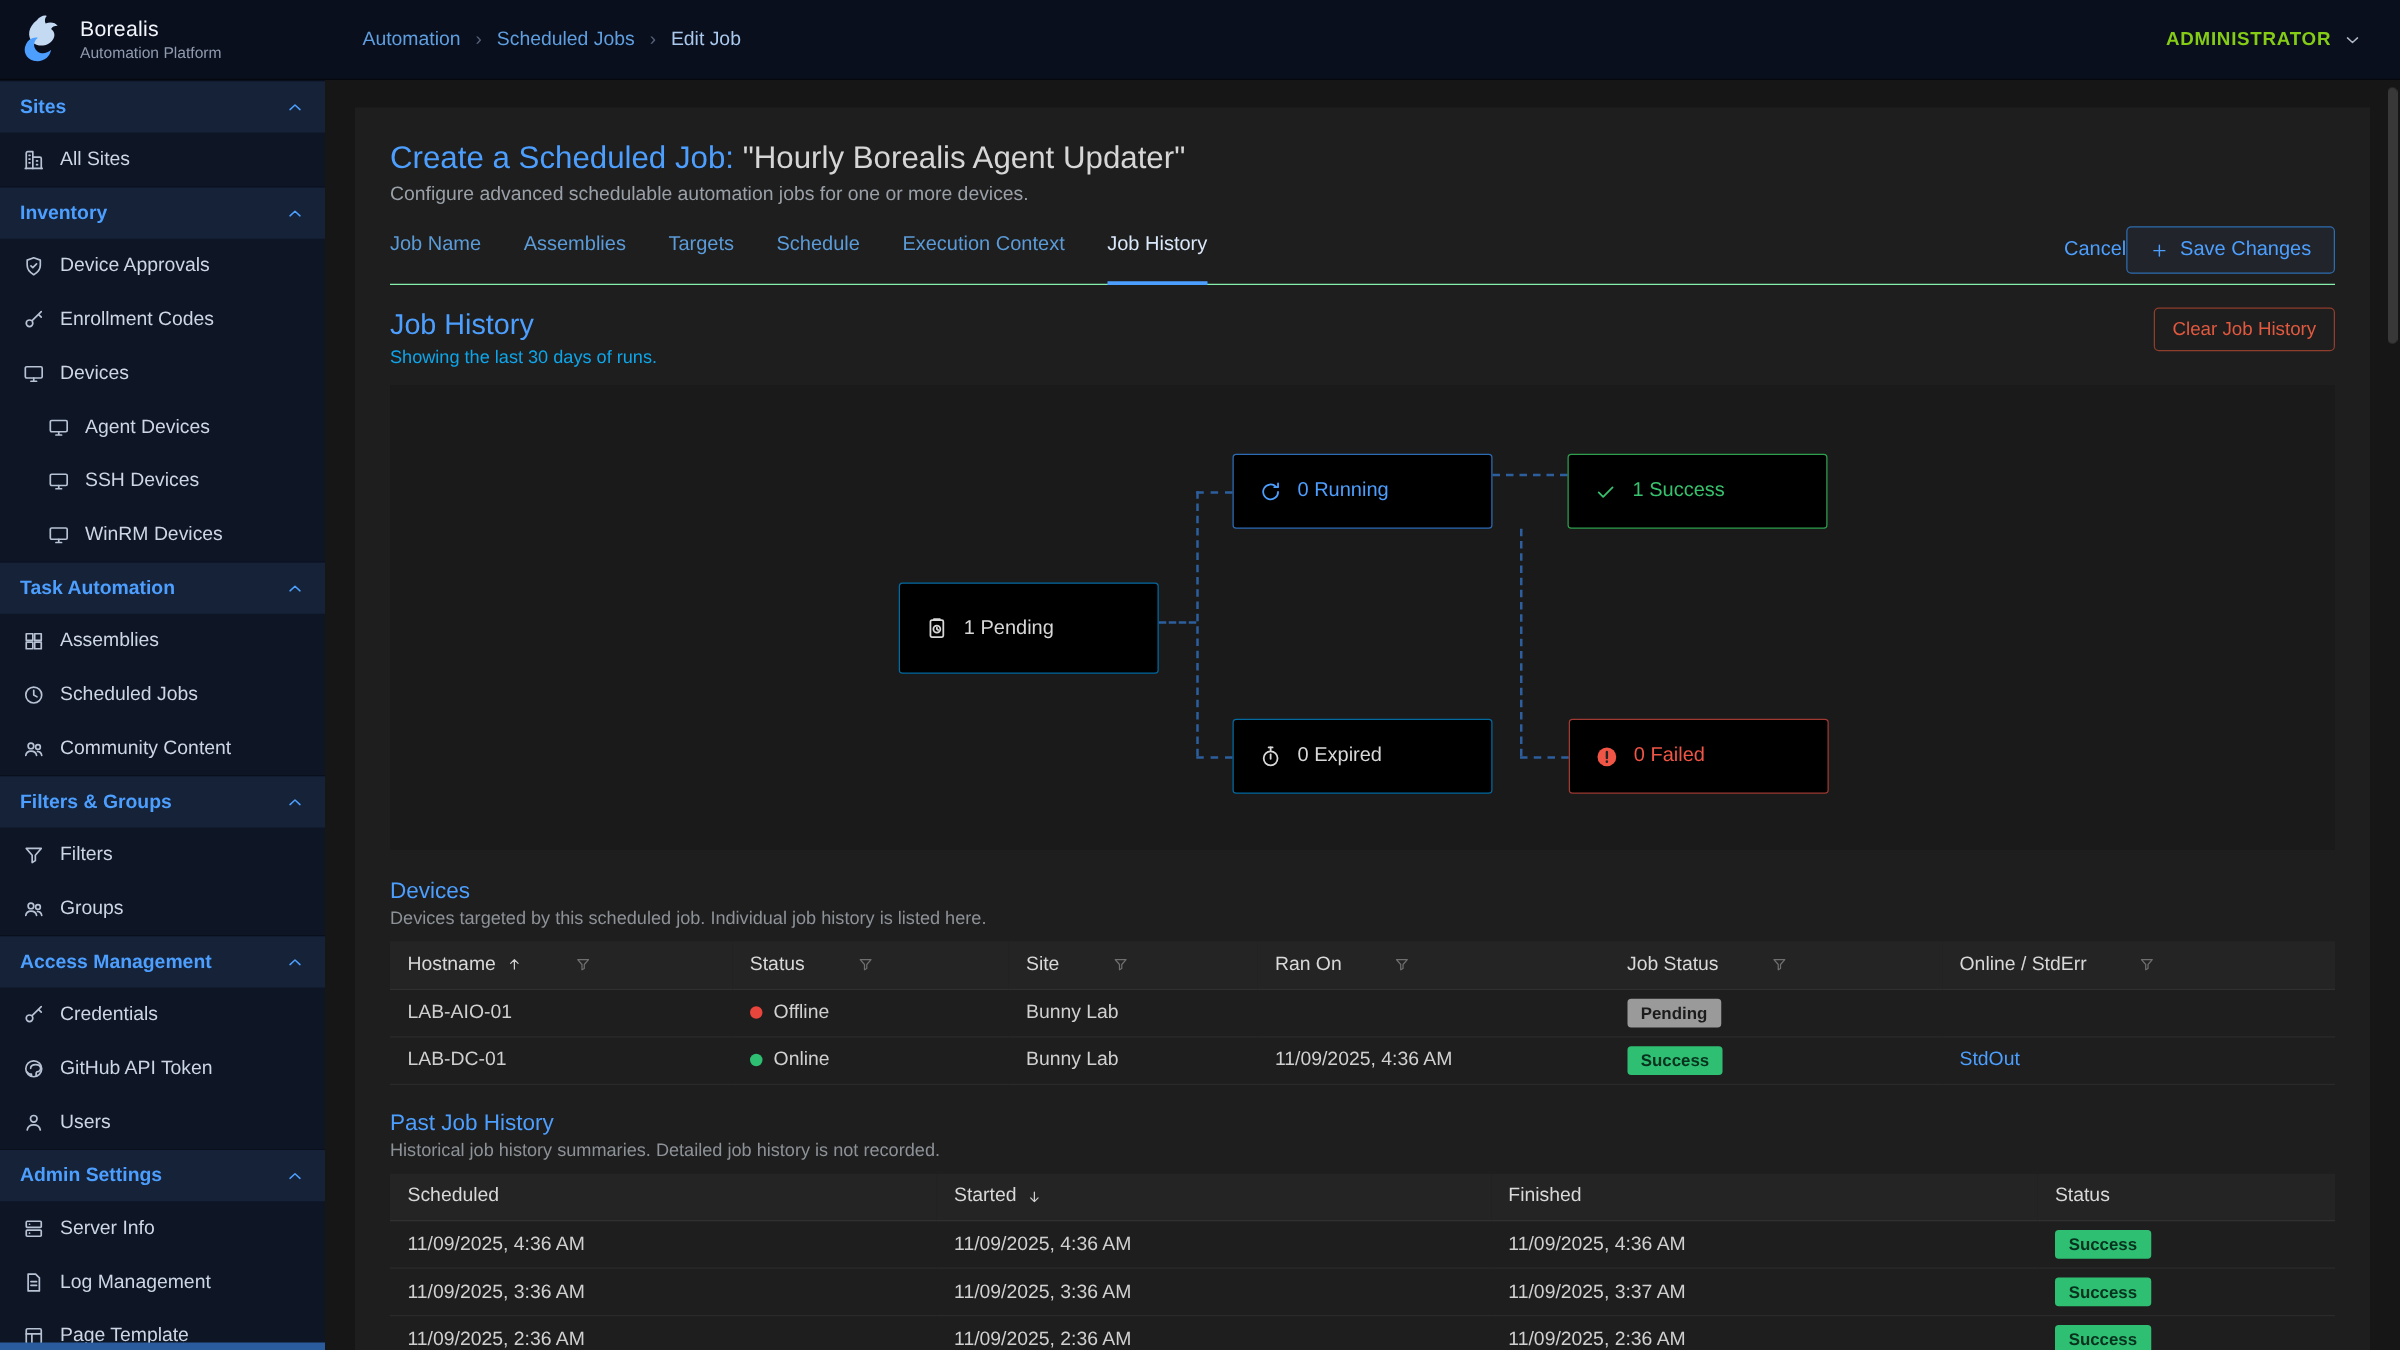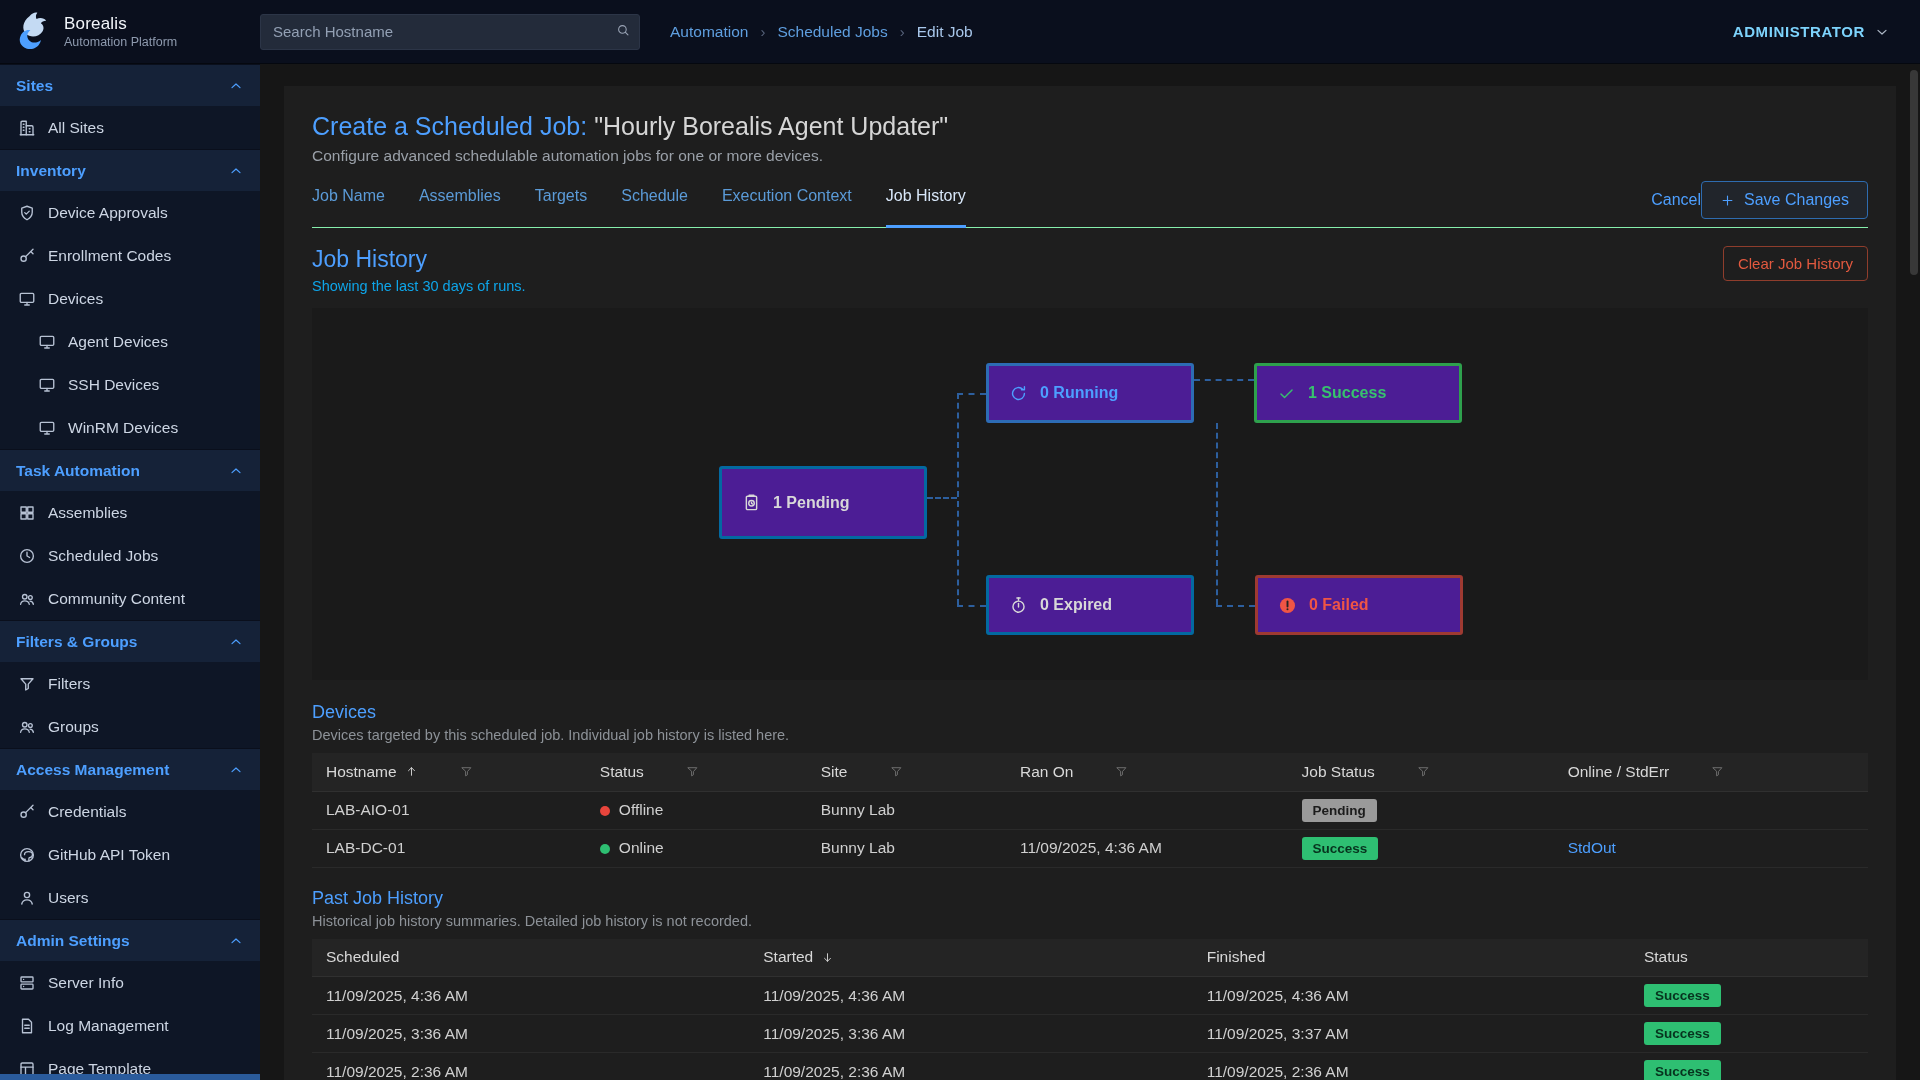--- a/index.html
+++ b/index.html
@@ -25,21 +25,21 @@
   .search { position:relative; width:380px; flex:none; }
   .search input { width:100%; height:36px; background:#232b3a; border:1px solid #2c3547;
                   border-radius:3px; color:#cdd6e4; font-size:15px; padding:0 38px 0 12px;
                   font-family:"Liberation Sans", sans-serif; outline:none; }
   .search input::placeholder { color:#93a0b4; }
   .search .sic { position:absolute; right:10px; top:9px; color:#9aa4b5; }
   .crumbs { display:flex; align-items:center; gap:12px; margin-left:30px; font-size:15.5px; }
   .crumb { color:#5f9fe0; cursor:pointer; }
   .crumb.current { color:#a9c8ec; }
   .crumb-sep { color:#56627a; font-size:15px; }
-  .userbox { margin-left:auto; display:flex; align-items:center; gap:9px; color:#7dd3fc;
+  .userbox { margin-left:auto; display:flex; align-items:center; gap:9px; color:#84cc16;
              font-weight:700; font-size:15px; letter-spacing:.6px; cursor:pointer; }
   .userbox .ic { color:#aeb8c6; width:16px; height:16px; }
 
   
   .sidebar { background:#0e1626; overflow:hidden; position:relative; }
   .sec-head { height:42px; display:flex; align-items:center; padding:0 16px; background:#152238;
               border-top:1px solid #0a0f1c; color:#4d9fff; font-weight:700; font-size:15.5px;
               cursor:pointer; }
   .sec-head .ic { margin-left:auto; width:16px; height:16px; color:#4d9fff; }
   .side-item { height:43px; display:flex; align-items:center; gap:12px; padding-left:18px;
@@ -69,23 +69,23 @@
   .jh-row { display:flex; align-items:flex-start; margin-top:18px; }
   .h-blue { color:#4d9fff; font-weight:500; }
   .jh-heading { font-size:23px; }
   .jh-note { color:#0ea5e9; font-size:14.5px; margin-top:5px; }
   .clear-btn { margin-left:auto; border:1px solid #8f3d2c; color:#e2593f; background:transparent;
                border-radius:4px; padding:8px 14px; font-size:15px; cursor:pointer;
                font-family:"Liberation Sans", sans-serif; }
 
   
   .flow { margin-top:14px; background:#1a1a1a; height:372px; position:relative; }
-  .fbox { position:absolute; width:208px; height:60px; background:#4c1d95; border:3px solid #0369a1;
+  .fbox { position:absolute; width:208px; height:60px; background:#000000; border:1px solid #0369a1;
           border-radius:3px; display:flex; align-items:center; gap:12px; padding-left:20px;
-          font-weight:700; font-size:16px; color:#d8d8d8; }
+          font-weight:400; font-size:16px; color:#d8d8d8; }
   .fbox .ic { width:19px; height:19px; }
   .fb-pending { left:407px; top:158px; height:73px; }
   .fb-running { left:674px; top:55px; border-color:#2d6cb5; color:#4d9fff; }
   .fb-success { left:942px; top:55px; border-color:#2ea04d; color:#37c26e; }
   .fb-expired { left:674px; top:267px; }
   .fb-failed  { left:943px; top:267px; border-color:#9e3a32; color:#f05545; }
   .conn { position:absolute; }
   .ch { border-top:2px dashed #2d5f9e; height:0; }
   .cv { border-left:2px dashed #2d5f9e; width:0; }
 
@@ -224,26 +224,20 @@
   <div class="topbar">
     <div class="brand">
       <svg class="logo" viewBox="0 0 48 48">
         <path fill="#cfe6ff" opacity="0.95" d="M20 6c3-4 7-5 9-4-2 2-2 5-1 7 4-2 9-1 11 2-3 0-5 1-6 3 3 2 4 6 2 9-4 7-14 8-19 3S12 12 20 6z"></path>
         <path fill="#4d9fff" d="M10 28c-3 6 0 13 7 15 8 2 15-3 16-10-4 4-10 4-13 1-4-4-3-9 1-12-5-1-9 2-11 6z"></path>
       </svg>
       <div>
         <div class="brand-name">Borealis</div>
         <div class="brand-sub">Automation Platform</div>
       </div>
-    </div>
-    <div class="search">
-      <input type="text" placeholder="Search Hostname" style="">
-      <svg class="ic sm sic">
-          <use href="#i-search"></use>
-        </svg>
     </div>
     <div class="crumbs">
       <span class="crumb">Automation</span>
       <span class="crumb-sep">›</span>
       <span class="crumb">Scheduled Jobs</span>
       <span class="crumb-sep">›</span>
       <span class="crumb current">Edit Job</span>
     </div>
     <div class="userbox">
       <span>ADMINISTRATOR</span>

